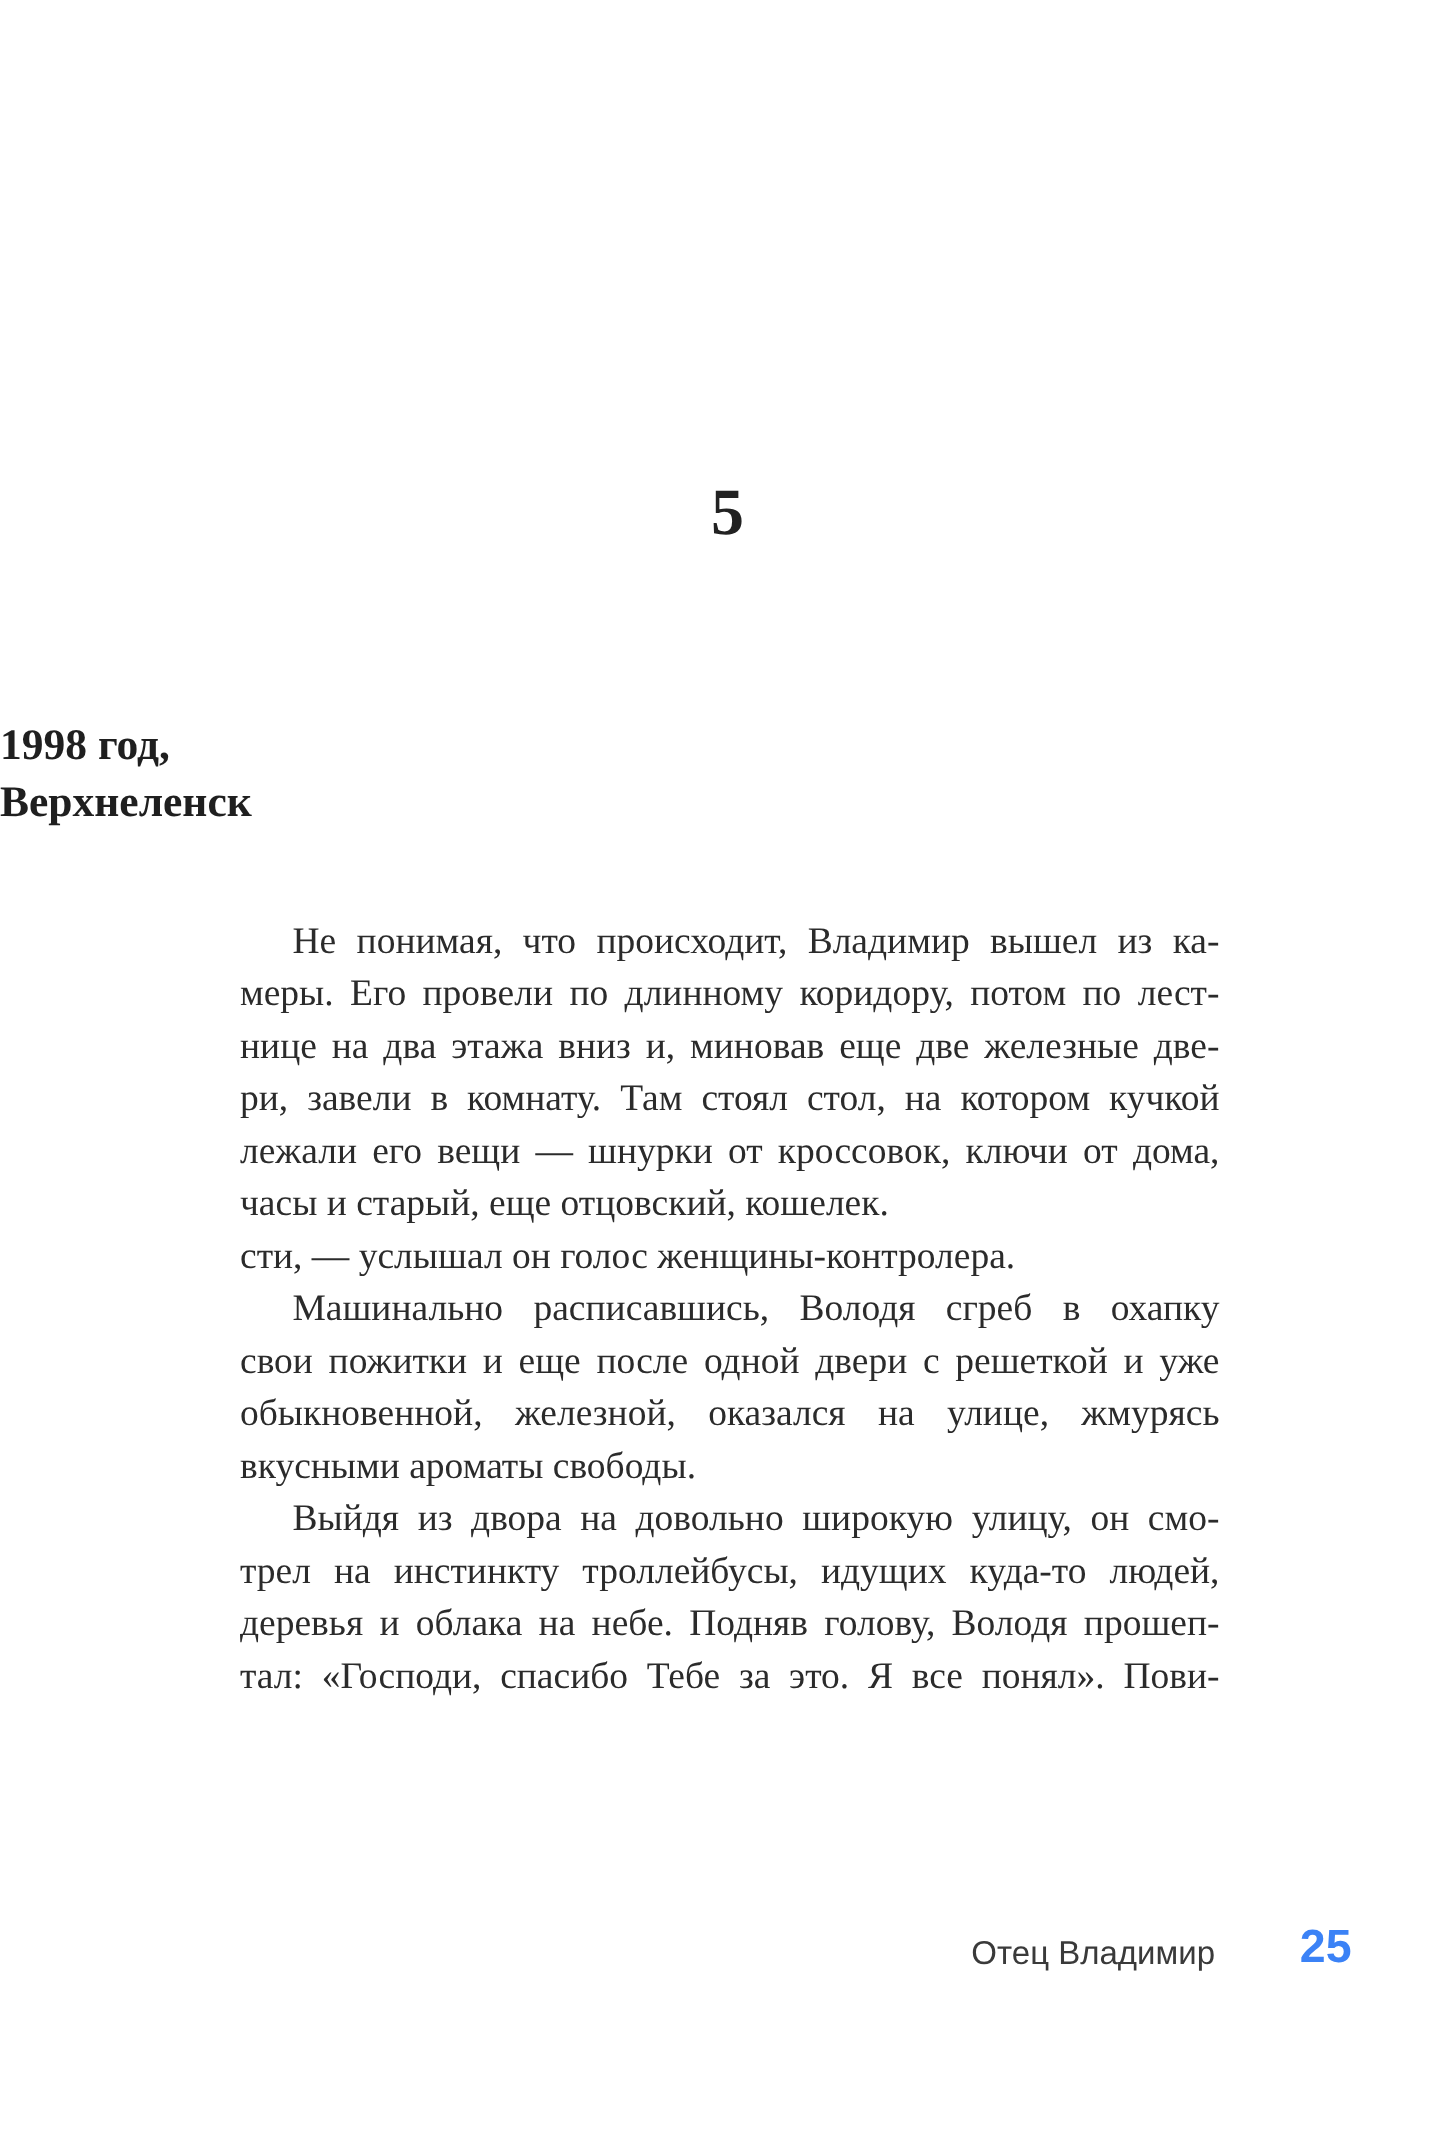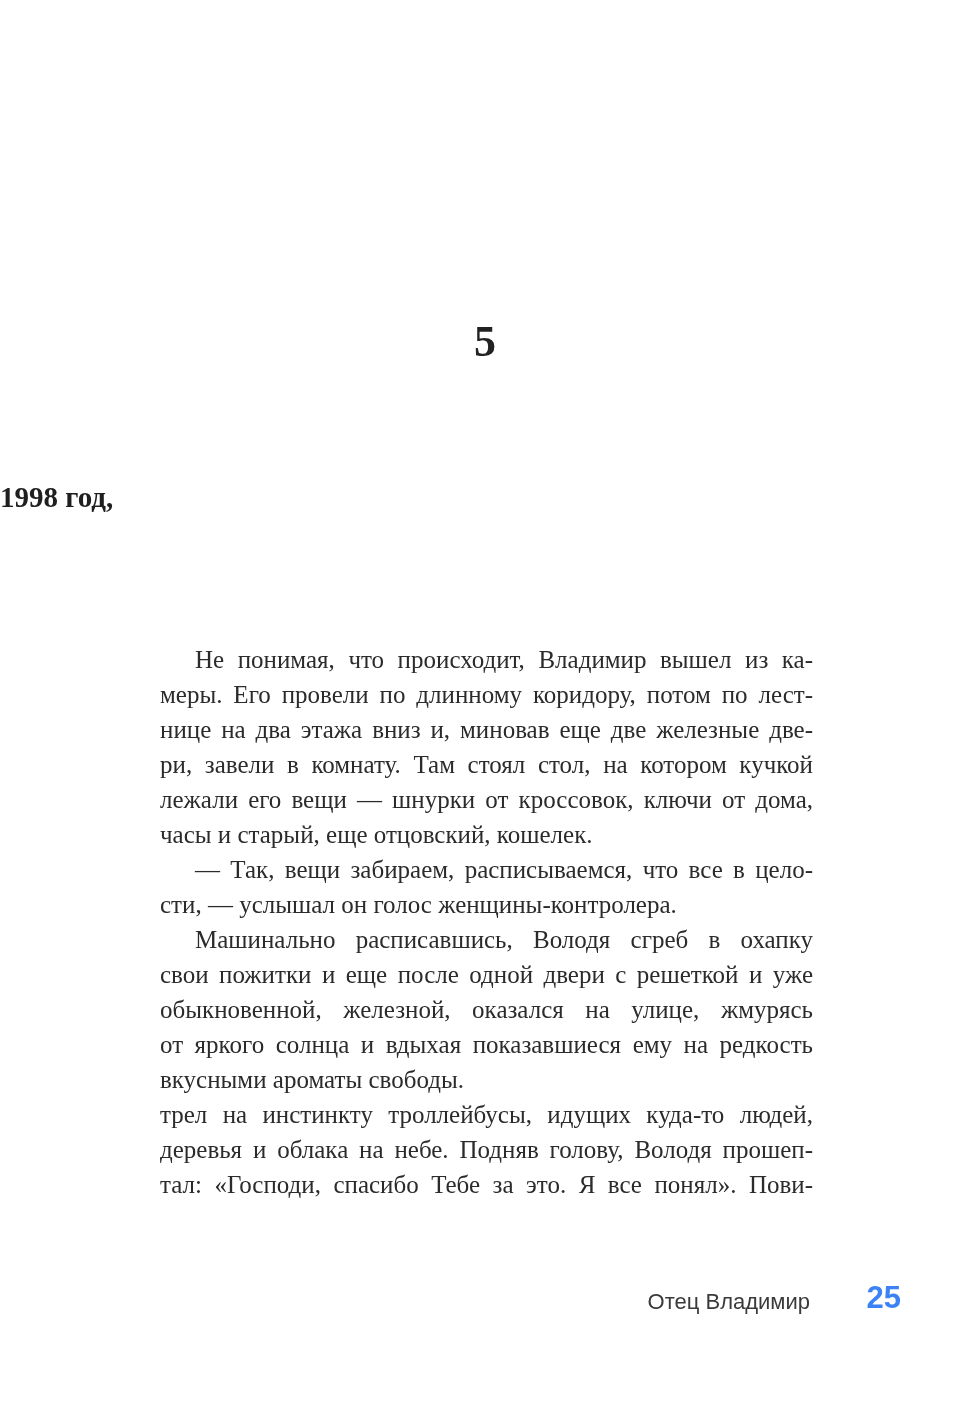--- a/index.html
+++ b/index.html
@@ -34,21 +34,20 @@
     color: #1f1f1f;
   }
   .text-body {
     position: absolute;
     top: 610px;
     left: 160px;
     width: 653px;
     font-size: 25px;
     line-height: 35px;
     color: #2b2b2b;
-    margin-top: 32px;
   }
   .line {
     height: 35px;
     white-space: normal;
     text-justify: inter-word;
   }
   .jline {
     text-align: justify;
     text-align-last: justify;
   }
@@ -78,43 +77,43 @@
     color: #3b82f6;
   }
 </style>
 </head>
 <body>
 
 <div class="chapter-number">5</div>
 
 <div class="chapter-heading">
   <div>1998 год,</div>
+  <div>Верхнеленск</div>
 </div>
 
 <div class="text-body">
   <div>
     <div class="line jline indent">Не понимая, что происходит, Владимир вышел из ка-</div>
     <div class="line jline">меры. Его провели по длинному коридору, потом по лест-</div>
     <div class="line jline">нице на два этажа вниз и, миновав еще две железные две-</div>
     <div class="line jline">ри, завели в комнату. Там стоял стол, на котором кучкой</div>
     <div class="line jline">лежали его вещи — шнурки от кроссовок, ключи от дома,</div>
     <div class="line lline">часы и старый, еще отцовский, кошелек.</div>
   </div>
   <div>
-    <div class="line jline indent">— Так, вещи забираем, расписываемся, что все в цело-</div>
     <div class="line lline">сти, — услышал он голос женщины-контролера.</div>
   </div>
   <div>
     <div class="line jline indent">Машинально расписавшись, Володя сгреб в охапку</div>
     <div class="line jline">свои пожитки и еще после одной двери с решеткой и уже</div>
     <div class="line jline">обыкновенной, железной, оказался на улице, жмурясь</div>
-    <div class="line jline">от яркого солнца и вдыхая показавшиеся ему на редкость</div>
     <div class="line lline">вкусными ароматы свободы.</div>
   </div>
   <div>
+    <div class="line jline indent">Выйдя из двора на довольно широкую улицу, он смо-</div>
     <div class="line jline">трел на инстинкту троллейбусы, идущих куда-то людей,</div>
     <div class="line jline">деревья и облака на небе. Подняв голову, Володя прошеп-</div>
     <div class="line jline">тал: «Господи, спасибо Тебе за это. Я все понял». Пови-</div>
   </div>
 </div>
 
 <div class="running-title">Отец Владимир</div>
 <div class="page-number">25</div>
 
 </body></html>

